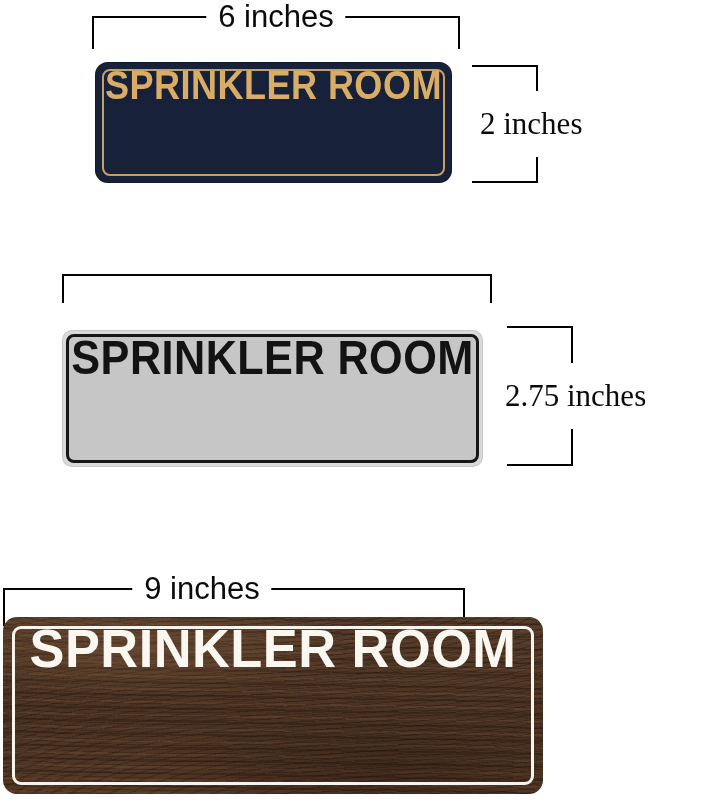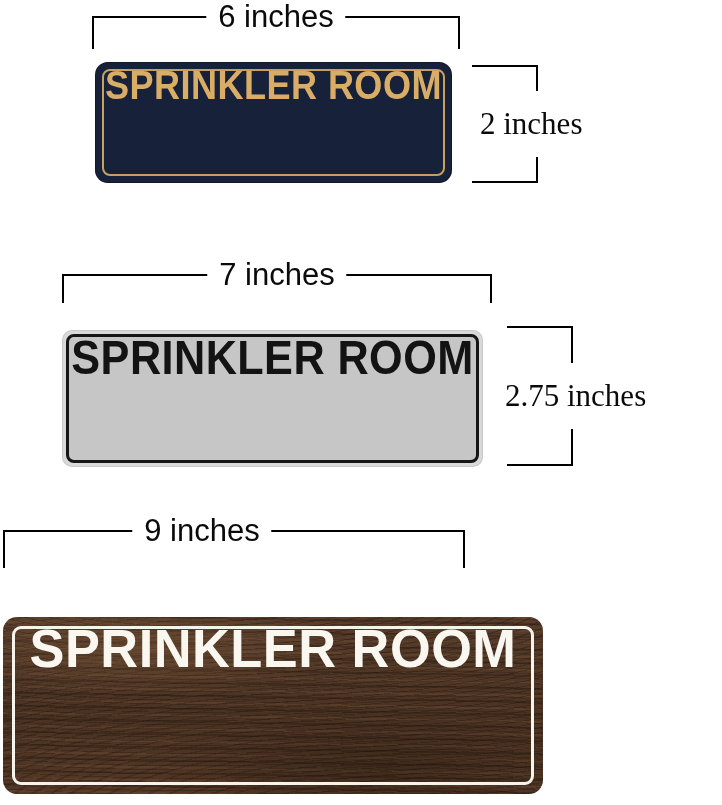--- a/index.html
+++ b/index.html
@@ -105,36 +105,35 @@
     <div class="vline"></div>
     <div class="vtick top"></div>
     <div class="vtick bottom"></div>
     <div class="vlabel" style="left:2px">2 inches</div>
   </div>
 
   <div class="hbracket" style="left:62px;top:274px;width:420px;height:29px">
     <div class="hline"></div>
     <div class="htick left"></div>
     <div class="htick right"></div>
-    <div class="hlabel">7 inches</div>
   </div>
 
   <div class="sign sign-silver" style="left:62px;top:330px;width:421px;height:137px">
     <div class="inner-border"></div>
     <div class="sign-text">SPRINKLER ROOM</div>
   </div>
 
   <div class="vbracket" style="left:507px;top:326px;width:66px;height:140px">
     <div class="vline"></div>
     <div class="vtick top"></div>
     <div class="vtick bottom"></div>
     <div class="vlabel" style="left:-8px">2.75 inches</div>
   </div>
 
-  <div class="hbracket" style="left:3px;top:530px;width:452px;height:38px">
+  <div class="hbracket" style="left:3px;top:588px;width:452px;height:38px">
     <div class="hline"></div>
     <div class="htick left"></div>
     <div class="htick right"></div>
     <div class="hlabel" style="margin-left:-32px">9 inches</div>
   </div>
 
   <div class="sign sign-wood" style="left:3px;top:617px;width:540px;height:177px">
     <div class="inner-border"></div>
     <div class="sign-text">SPRINKLER ROOM</div>
   </div>

